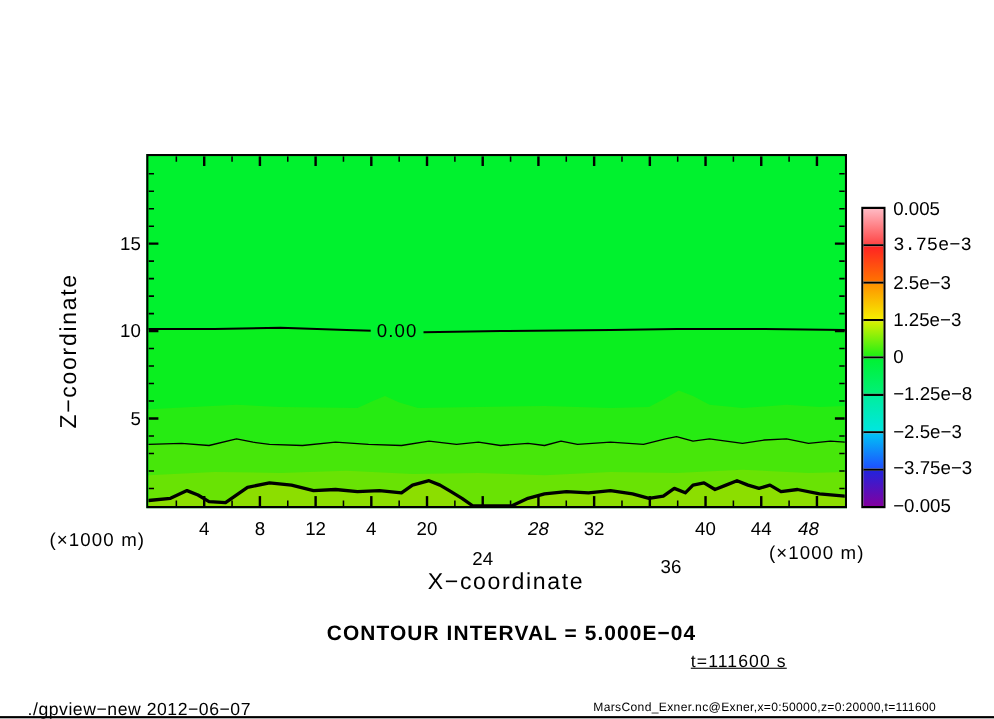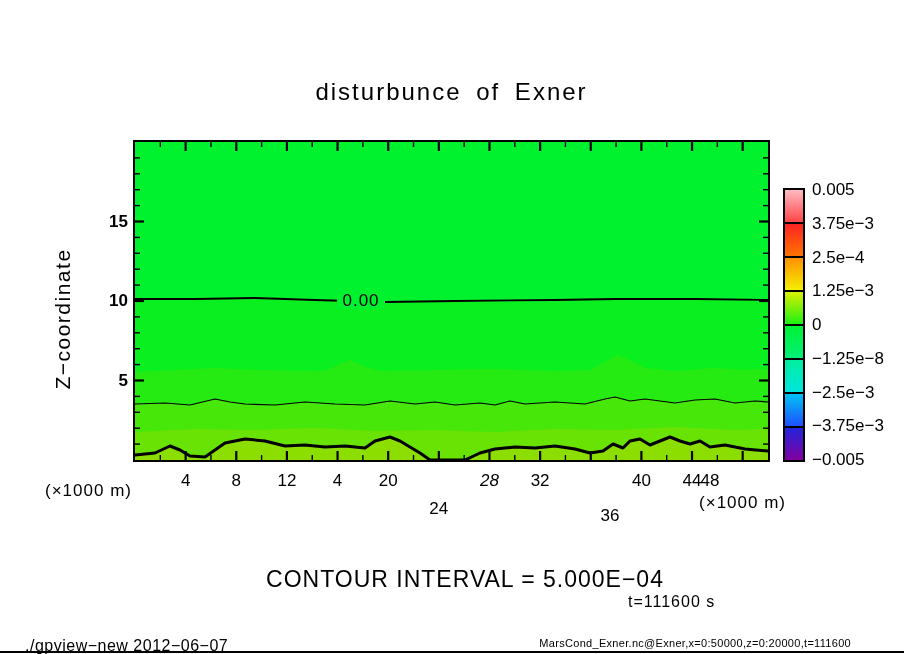--- a/index.html
+++ b/index.html
@@ -7,41 +7,40 @@
   .canvas{position:relative;width:904px;height:654px;background:#fff;overflow:hidden;}
   .title{position:absolute;left:135px;top:78px;width:633px;text-align:center;
          font-size:24px;letter-spacing:2px;word-spacing:6px;font-weight:500;}
   .plot-frame{position:absolute;left:133px;top:140px;width:637px;height:322px;
               border:2px solid #000;box-sizing:border-box;background:#00F22E;}
   .plot-frame svg{display:block;}
   .ylabel{position:absolute;left:-56px;top:306px;width:240px;height:26px;text-align:center;
           font-size:21px;letter-spacing:1.5px;transform:rotate(-90deg);}
   .xlabel{position:absolute;left:330px;top:517px;width:260px;text-align:center;
           font-size:21px;letter-spacing:1.5px;}
-  .ytl{position:absolute;left:88px;width:40px;text-align:right;font-size:17px;height:20px;font-weight:bold;}
+  .ytl{position:absolute;left:88px;width:40px;text-align:right;font-size:17px;height:20px;}
   .xtl{position:absolute;top:471px;width:40px;text-align:center;font-size:17px;}
   .yunit{position:absolute;left:45px;top:481px;font-size:17px;letter-spacing:1px;}
   .xunit{position:absolute;right:118px;top:493px;font-size:17px;letter-spacing:1px;}
   .cbar{position:absolute;left:783px;top:188px;width:22px;height:274px;
         border:2px solid #000;box-sizing:border-box;display:flex;flex-direction:column;}
   .cblock{flex:1;}
   .cbb{border-bottom:2px solid #000;}
   .cbl{position:absolute;left:812px;width:90px;font-size:17px;height:18px;line-height:18px;}
   .ci{position:absolute;left:265px;top:566px;width:400px;text-align:center;
-      font-size:23px;letter-spacing:1px;font-weight:400;}
-  .time{position:absolute;left:628px;top:593px;font-size:16px;letter-spacing:1px;}
+      font-size:19px;letter-spacing:1px;font-weight:700;}
+  .time{position:absolute;left:628px;top:593px;font-size:16px;letter-spacing:1px;text-decoration:underline;}
   .footL{position:absolute;left:25px;top:637px;font-size:16px;letter-spacing:0.5px;}
   .footR{position:absolute;right:53px;top:637px;font-size:11px;letter-spacing:0.3px;}
   .bottomline{position:absolute;left:0;top:651px;width:904px;height:2px;background:#000;}
 </style>
 </head>
 <body>
 
 <div class="canvas">
-  <div class="title">disturbunce of Exner</div>
 
   <div class="ylabel">Z−coordinate</div>
 
   <div class="plot-frame">
     <svg id="plotsvg" width="633" height="318" viewBox="0 0 633 318">
         <rect x="0" y="0" width="633" height="318" fill="#00F22E"></rect>
         <path d="M0,157 L60,157 L120,156 L180,158 L250,160 L320,159 L420,158 L480,157 L560,157 L633,158 L633,318 L0,318 Z" fill="#0AEF1F"></path>
         <path d="M0,230 L40,228 L80,226 L120,228 L190,229 L205,222 L215,218 L228,224 L245,229 L300,228 L360,227 L420,229 L455,228 L470,220 L482,213 L495,218 L510,226 L540,229 L580,226 L610,228 L633,227 L633,318 L0,318 Z" fill="#26EB12"></path>
         <path d="M0,262 L30,261 L55,263 L80,257 L95,260 L110,262 L140,263 L170,260 L200,262 L230,263 L255,259 L280,262 L300,260 L320,263 L345,261 L360,263 L375,259 L390,262 L420,260 L450,262 L470,257 L480,255 L495,259 L510,257 L540,261 L560,258 L580,257 L600,261 L620,259 L633,260 L633,318 L0,318 Z" fill="#47E70A"></path>
         <path d="M0,290 L60,287 L120,288 L180,286 L240,289 L300,288 L360,290 L420,287 L480,288 L540,285 L600,288 L633,287 L633,318 L0,318 Z" fill="#69E304"></path>
@@ -150,40 +149,41 @@
       <div class="xtl" style="left: 216.28px;">8</div>
       <div class="xtl" style="left: 266.92px;">12</div>
       <div class="xtl" style="left: 317.56px;">4</div>
       <div class="xtl" style="left: 368.2px;">20</div>
       <div class="xtl" style="left: 418.84px; margin-top: 28px;">24</div>
       <div class="xtl" style="left: 469.48px; font-style: italic;">28</div>
       <div class="xtl" style="left: 520.12px;">32</div>
       <div class="xtl" style="left: 590px; margin-top: 35px;">36</div>
       <div class="xtl" style="left: 621.4px;">40</div>
       <div class="xtl" style="left: 672.04px;">44</div>
-      <div class="xtl" style="left: 690px;">48</div>
+      <div class="xtl" style="left: 715px; font-style: italic;">48</div>
     </div>
 
   <div class="yunit">(×1000 m)</div>
   <div class="xunit">(×1000 m)</div>
+  <div class="xlabel">X−coordinate</div>
 
   <div class="cbar" id="cbar">
       <div class="cblock cbb" style="background: linear-gradient(rgb(255, 185, 195), rgb(255, 70, 70));"></div>
       <div class="cblock cbb" style="background: linear-gradient(rgb(255, 35, 35), rgb(255, 115, 0));"></div>
       <div class="cblock cbb" style="background: linear-gradient(rgb(255, 145, 0), rgb(245, 238, 0));"></div>
       <div class="cblock cbb" style="background: linear-gradient(rgb(217, 240, 0), rgb(30, 240, 20));"></div>
       <div class="cblock cbb" style="background: linear-gradient(rgb(0, 242, 50), rgb(0, 240, 120));"></div>
       <div class="cblock cbb" style="background: linear-gradient(rgb(0, 238, 158), rgb(0, 230, 224));"></div>
       <div class="cblock cbb" style="background: linear-gradient(rgb(0, 195, 245), rgb(30, 80, 255));"></div>
       <div class="cblock" style="background: linear-gradient(rgb(35, 35, 220), rgb(130, 0, 160));"></div>
     </div>
   <div id="cbarlabels">
       <div class="cbl" style="top: 181px;">0.005</div>
-      <div class="cbl" style="top: 214.75px;">3.75e−3</div>
-      <div class="cbl" style="top: 248.5px;">2.5e−4</div>
+      <div class="cbl" style="top: 214.75px; font-family: Liberation Mono, monospace;">3.75e−3</div>
+      <div class="cbl" style="top: 248.5px;">2.5e−3</div>
       <div class="cbl" style="top: 282.25px;">1.25e−3</div>
       <div class="cbl" style="top: 316px;">0</div>
       <div class="cbl" style="top: 349.75px;">−1.25e−8</div>
       <div class="cbl" style="top: 383.5px;">−2.5e−3</div>
       <div class="cbl" style="top: 417.25px;">−3.75e−3</div>
       <div class="cbl" style="top: 451px;">−0.005</div>
     </div>
 
   <div class="ci">CONTOUR INTERVAL = 5.000E−04</div>
   <div class="time">t=111600 s</div>

